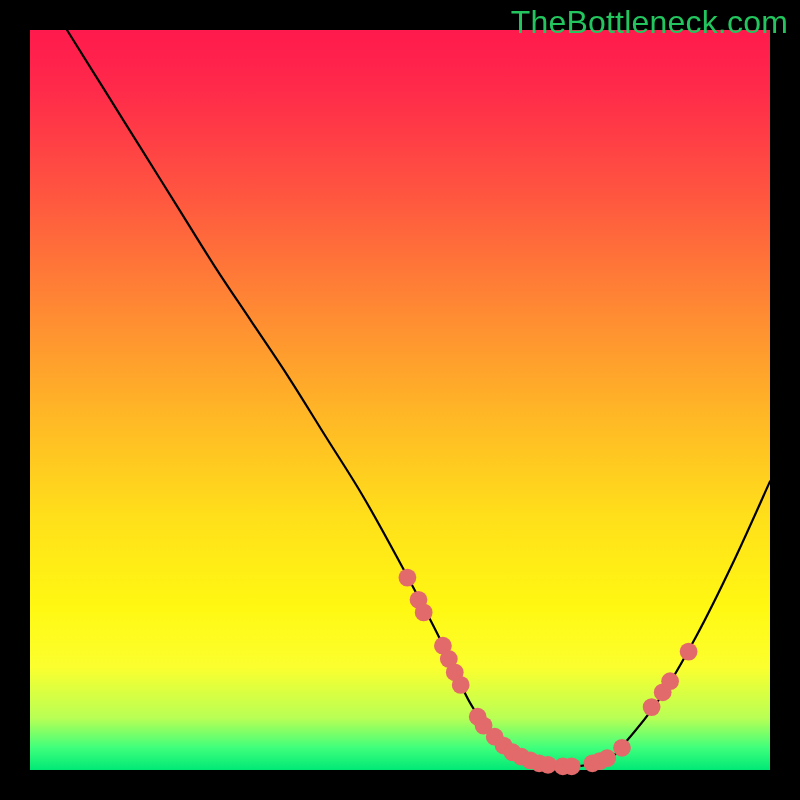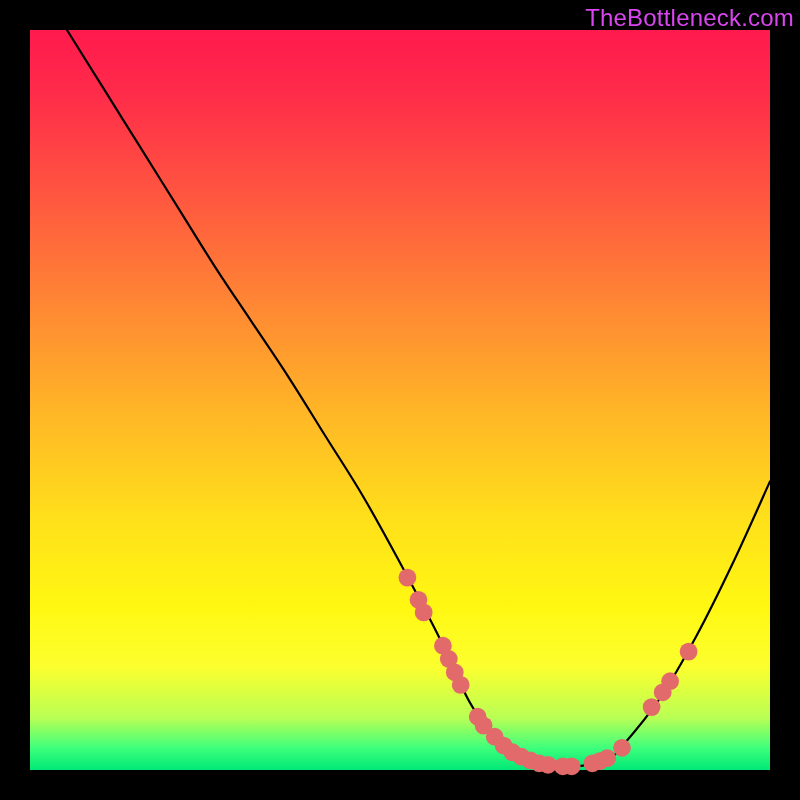--- a/index.html
+++ b/index.html
@@ -26,23 +26,23 @@
       #ffe01a 66%,
       #fff812 78%,
       #fcff2e 86%,
       #b8ff55 93%,
       #3fff7c 97%,
       #00e876 100%);
   }
   .watermark {
     position: absolute;
     top: 4px;
-    right: 6px;
-    color: #d946ef;
-    font-size: 24px;
+    right: 12px;
+    color: #22c55e;
+    font-size: 32px;
     font-weight: 500;
     letter-spacing: 0.2px;
     user-select: none;
   }
   svg.curve {
     position: absolute;
     left: 0;
     top: 0;
     width: 740px;
     height: 740px;

